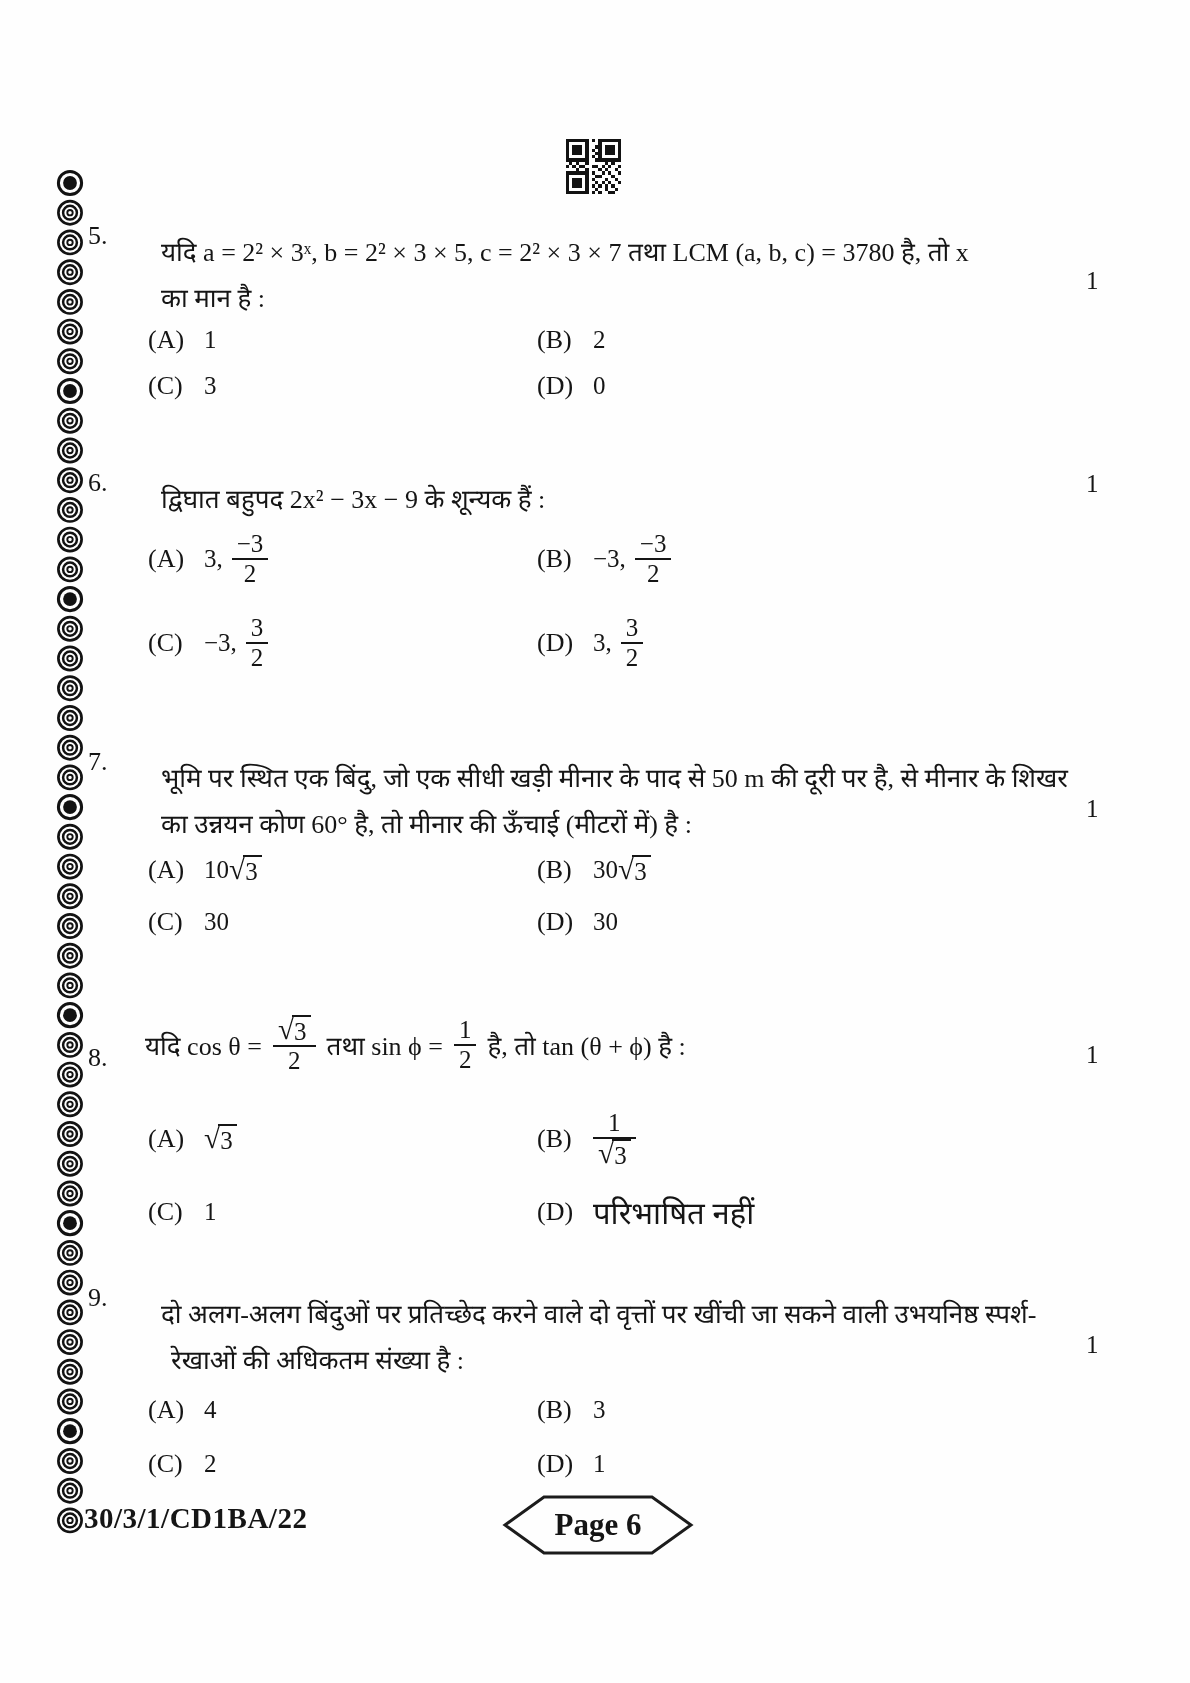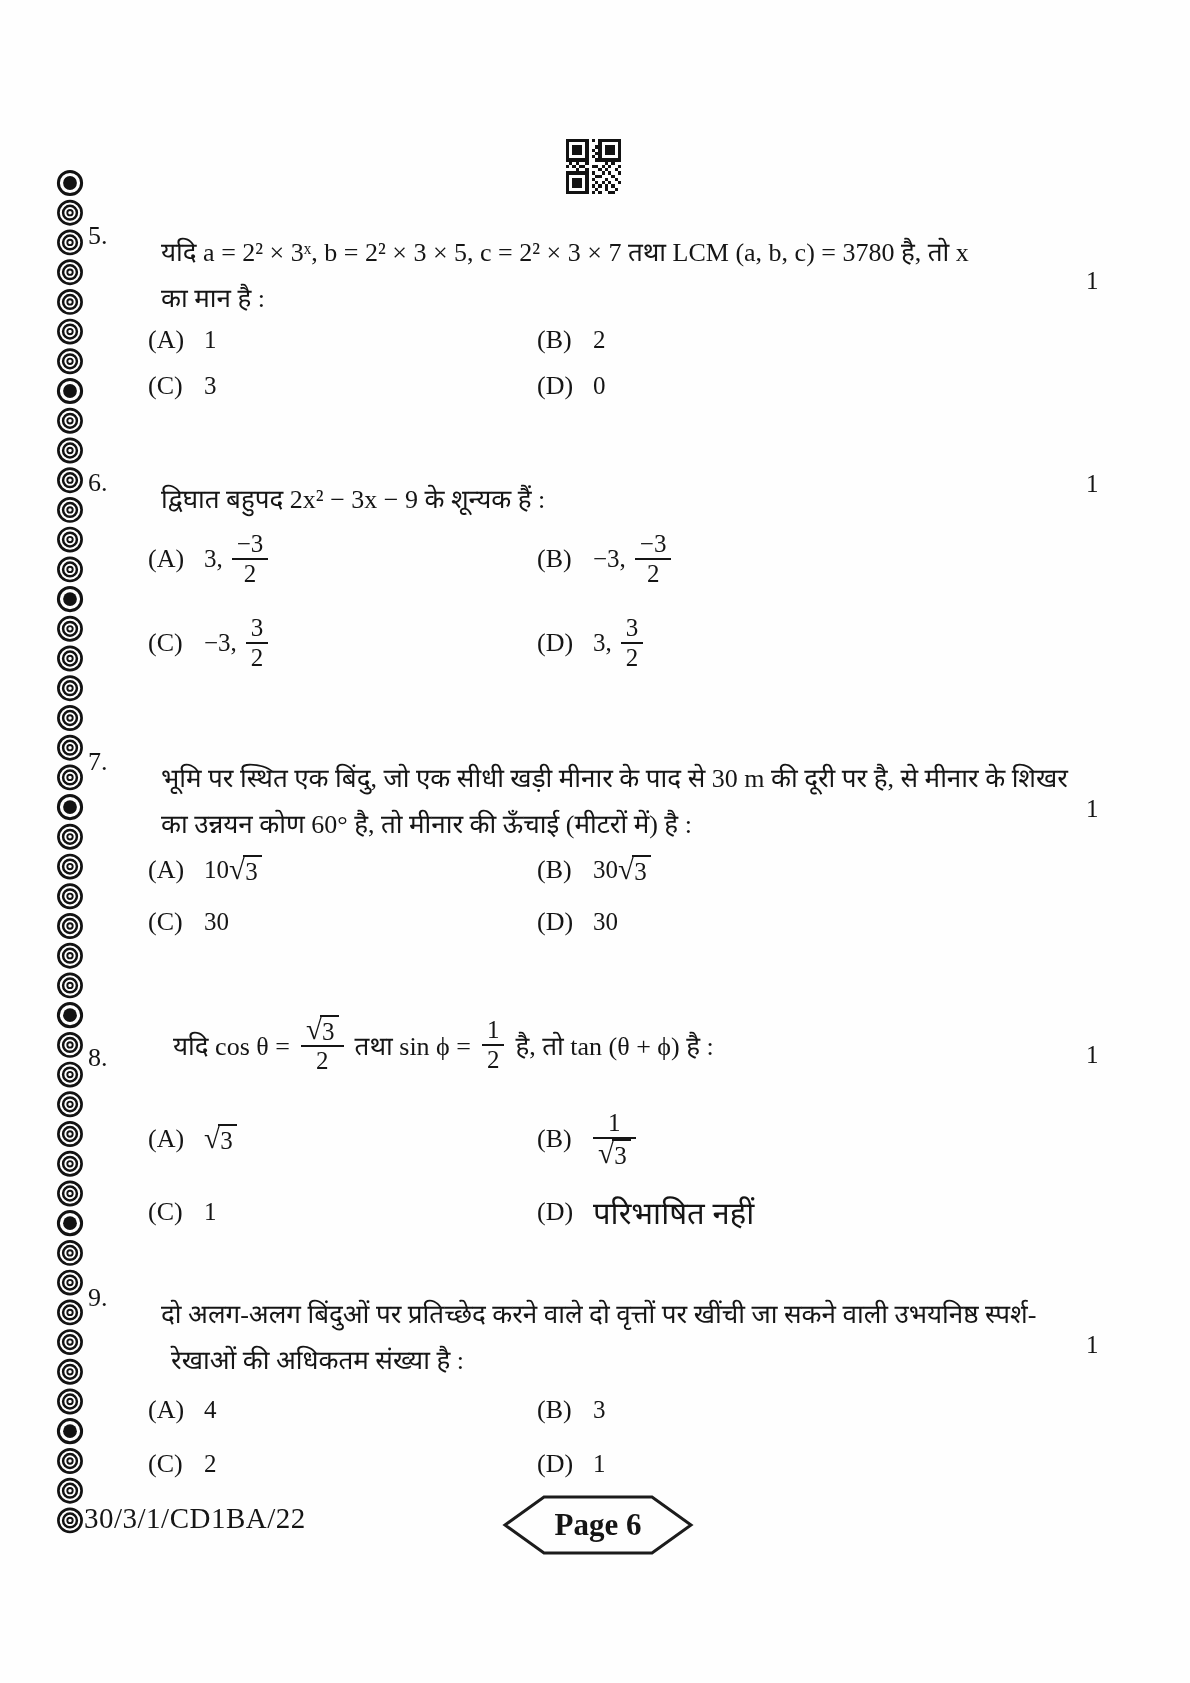--- a/index.html
+++ b/index.html
@@ -23,22 +23,22 @@
   .olabel{display:inline-block;width:56px;font-size:26px;}
   .oval{display:inline-flex;align-items:center;font-size:25px;}
   .pre{font-size:25px;}
   .frac{display:inline-flex;flex-direction:column;text-align:center;margin-left:9px;}
   .frac.first{margin-left:0;}
   .fnum,.fden{font-size:25px;line-height:28px;padding:0 5px;}
   .fden{border-top:2.5px solid #151515;}
   .sqrt{display:inline-flex;align-items:flex-start;}
   .rsym{font-size:1.18em;line-height:1;}
   .rad{border-top:2.5px solid #151515;padding:1px 4px 0 2px;margin-left:-2px;line-height:1.1;}
-  .q8row{position:absolute;display:flex;align-items:center;gap:11px;font-size:26px;white-space:nowrap;margin-left:28px;}
-  .fcode{position:absolute;left:84px;top:1502px;font-size:29px;font-weight:normal;letter-spacing:0.5px;}
+  .q8row{position:absolute;display:flex;align-items:center;gap:11px;font-size:26px;white-space:nowrap;}
+  .fcode{position:absolute;left:84px;top:1502px;font-size:29px;font-weight:bold;letter-spacing:0.5px;}
   .pagebox{position:absolute;left:498px;top:1492px;width:200px;height:66px;}
   .pagebox .hex{position:absolute;left:0;top:0;width:200px;height:66px;}
   .plabel{position:absolute;left:0;top:0;width:200px;height:66px;display:flex;align-items:center;justify-content:center;font-size:31px;font-weight:bold;}
 </style>
 </head>
 <body>
 
 <div class="page">
 
   <svg class="rail" viewBox="0 0 140 1683">
@@ -309,21 +309,21 @@
             <span class="fnum">3</span>
             <span class="fden">2</span>
           </span>
         </span>
       </div>
     </div>
   </div>
 
   <div>
     <span class="qnum" style="left:88px;top:744px">7.</span>
-    <p class="qline" style="left:145px;top:744px">भूमि पर स्थित एक बिंदु, जो एक सीधी खड़ी मीनार के पाद से 30 m की दूरी पर है, से मीनार के शिखर</p>
+    <p class="qline" style="left:145px;top:744px">भूमि पर स्थित एक बिंदु, जो एक सीधी खड़ी मीनार के पाद से 50 m की दूरी पर है, से मीनार के शिखर</p>
     <p class="qline" style="left:145px;top:790px">का उन्नयन कोण 60° है, तो मीनार की ऊँचाई (मीटरों में) है :</p>
     <span class="marks" style="top:792px">1</span>
     <div class="optrow" style="top:848px;height:44px">
       <div class="opt">
         <span class="olabel">(A)</span>
         <span class="oval">
           <span class="pre">10</span>
           <span class="sqrt">
             <span class="rsym">√</span>
             <span class="rad">3</span>

